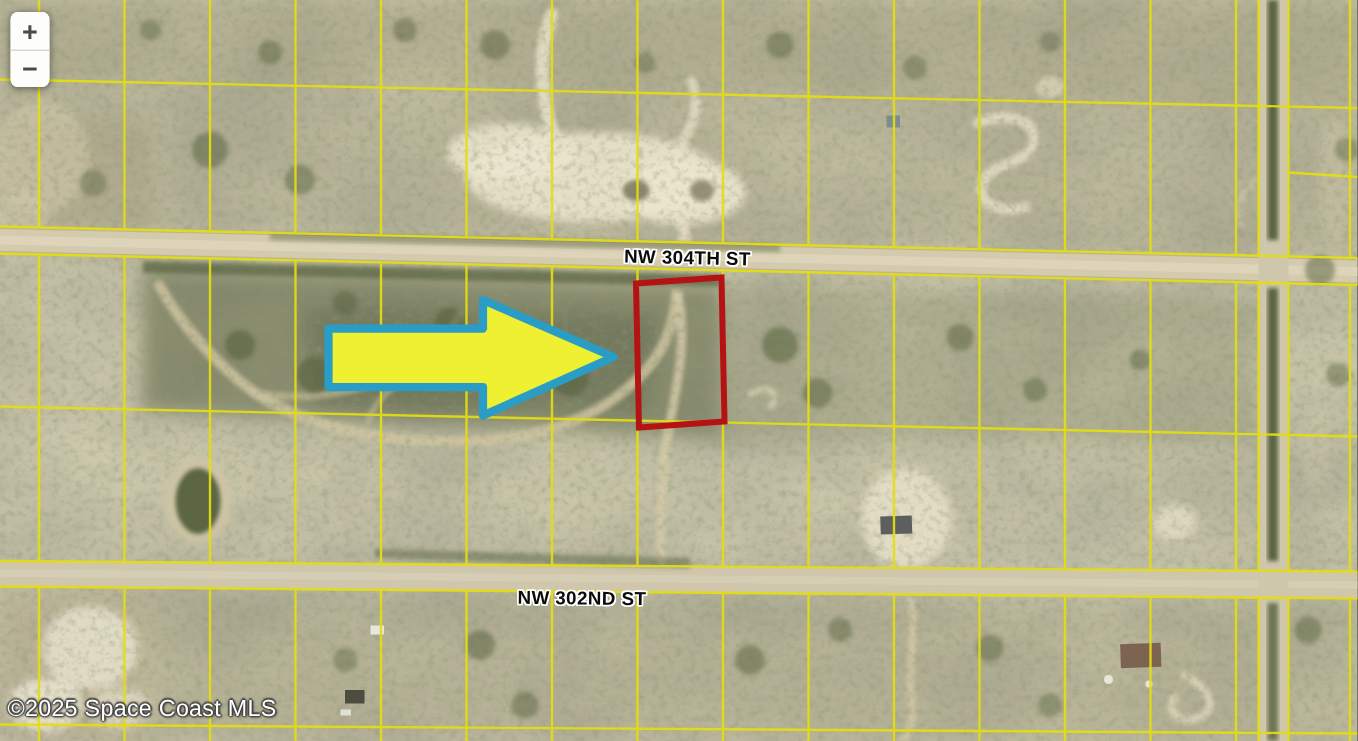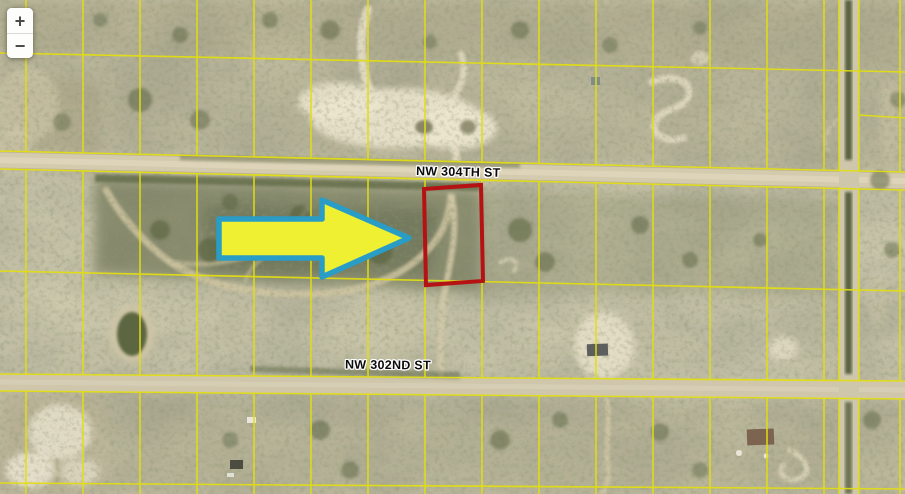--- a/index.html
+++ b/index.html
@@ -19,21 +19,21 @@
     font-size:12.5px;
     letter-spacing:.3px;
     color:#0b0b0b;
     white-space:nowrap;
     text-shadow:
       -1px 0 0 #fff, 1px 0 0 #fff, 0 -1px 0 #fff, 0 1px 0 #fff,
       -1px -1px 0 #fff, 1px 1px 0 #fff, -1px 1px 0 #fff, 1px -1px 0 #fff;
     pointer-events:none;
   }
   .lbl-304{left:416px;top:165px;transform:rotate(1.3deg);}
-  .lbl-302{left:345px;top:358px;transform:rotate(0.6deg);}
+  .lbl-302{left:345px;top:392px;transform:rotate(0.6deg);}
   
   .attribution{
     position:absolute;
     left:5px;top:464px;
     font-size:15.5px;
     color:#ffffff;
     letter-spacing:.2px;
     white-space:nowrap;
     text-shadow:
       -1px 0 1px #3c3c3c, 1px 0 1px #3c3c3c, 0 -1px 1px #3c3c3c, 0 1px 1px #3c3c3c,
@@ -312,13 +312,14 @@
       <span>+</span>
     </button>
     <button class="zoom-btn">
       <span>−</span>
     </button>
   </div>
 
   <div class="street-label lbl-304">NW 304TH ST</div>
   <div class="street-label lbl-302">NW 302ND ST</div>
 
+  <div class="attribution">©2025 Space Coast MLS</div>
 </div>
 
 </body></html>

